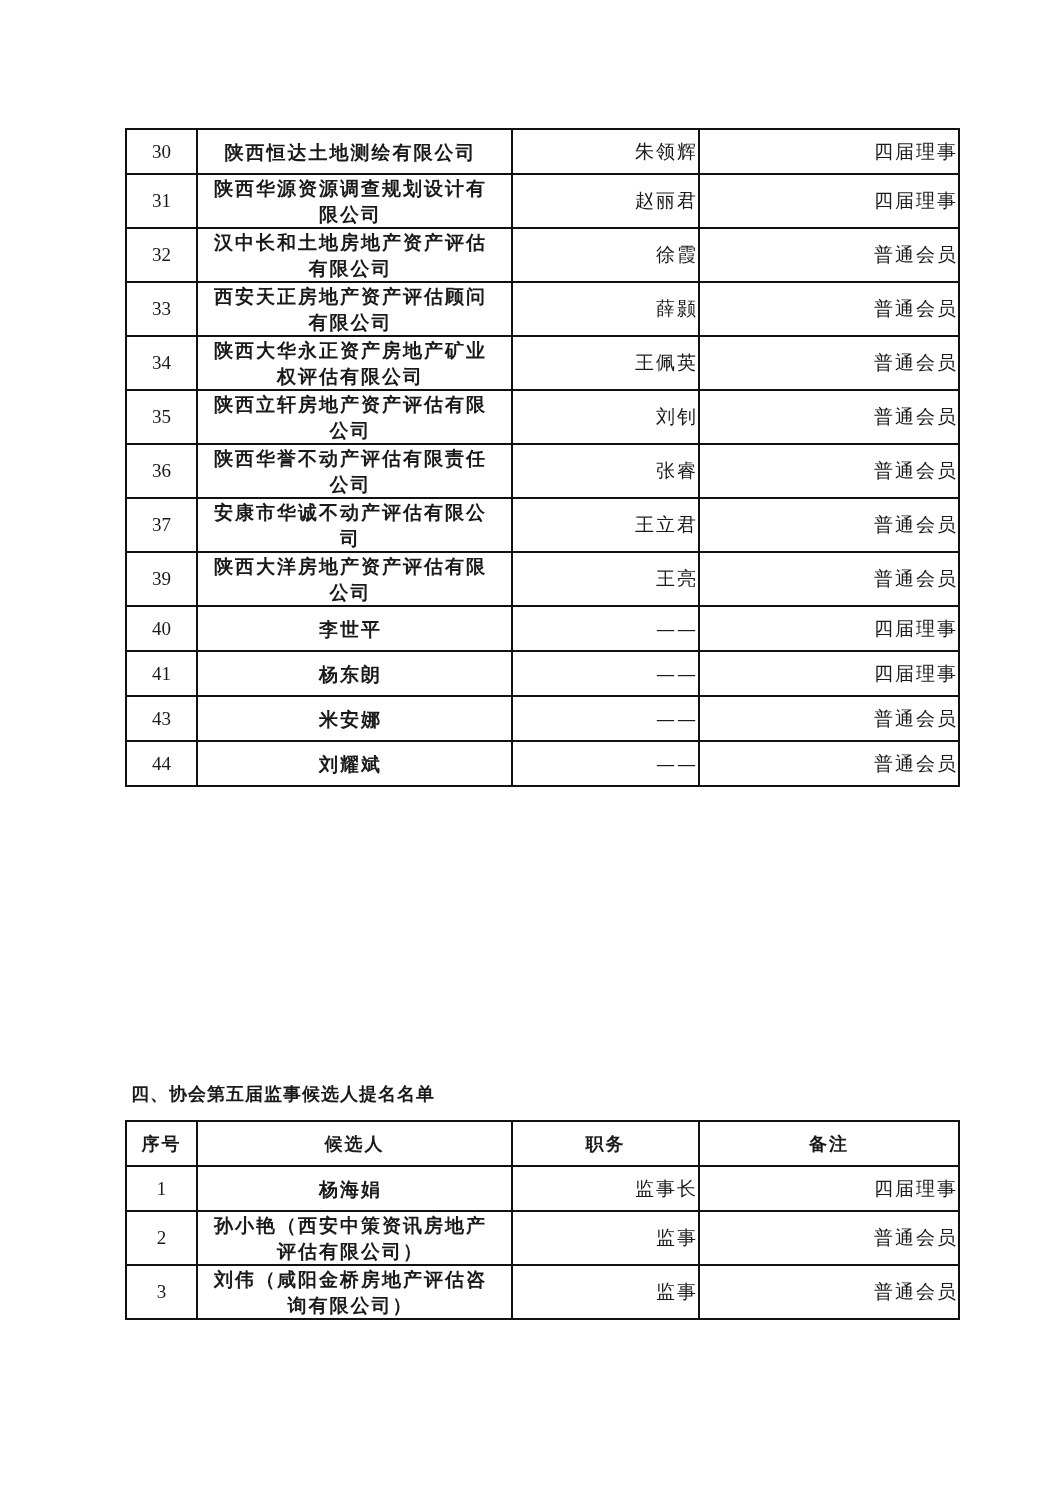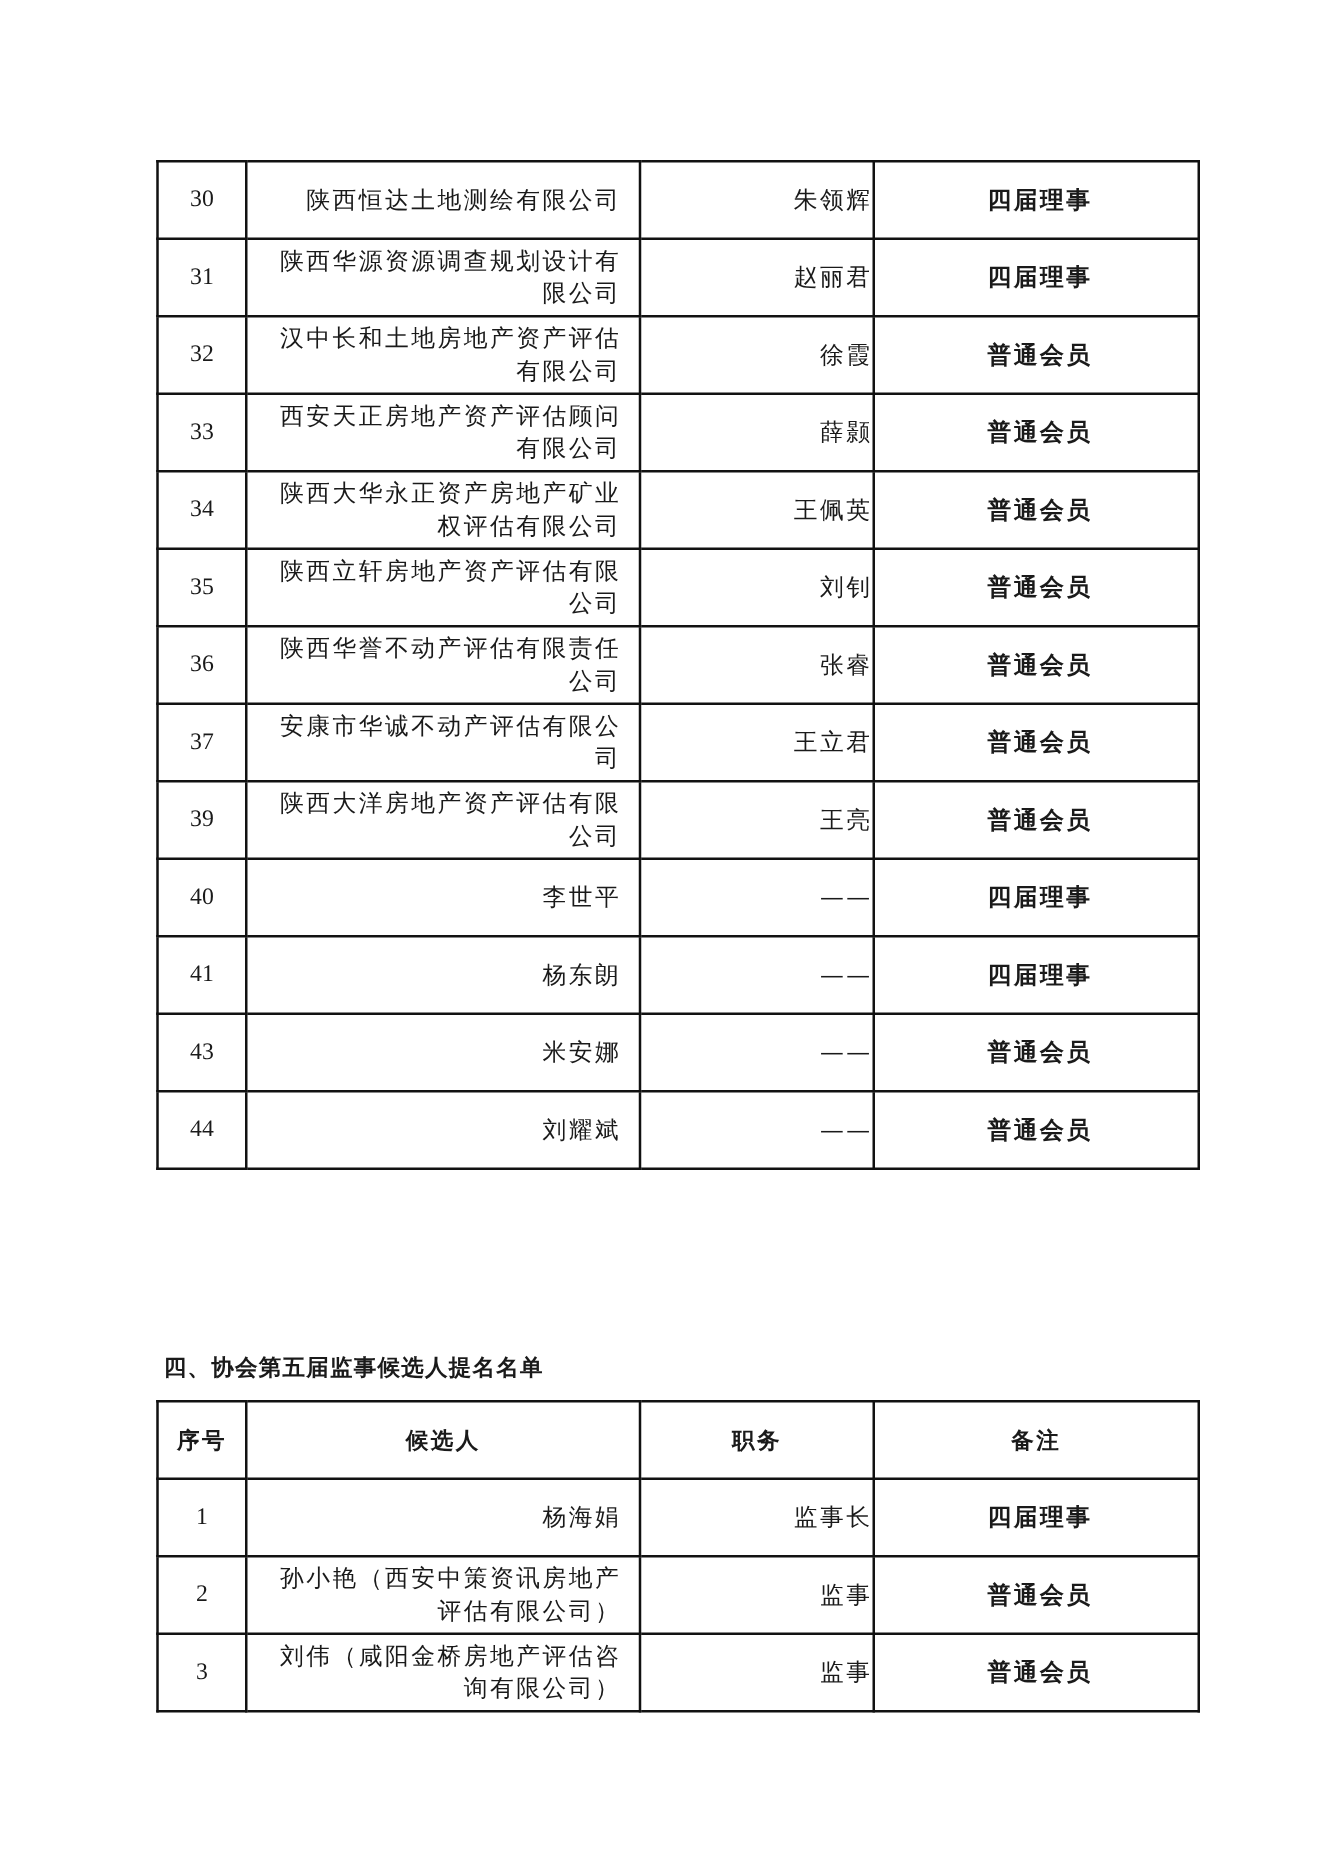--- a/index.html
+++ b/index.html
@@ -1,24 +1,24 @@
 <!DOCTYPE html>
 <html><head>
 <meta charset="utf-8">
 <style>
   html, body { margin:0; padding:0; background:#ffffff; }
   body { width:1061px; height:1500px; position:relative; font-family:"DejaVu Serif","Liberation Serif",serif; color:#1a1a1a; }
   table { border-collapse:collapse; position:absolute; left:125px; table-layout:fixed; }
   td, th { border:2px solid #111; font-size:19px; font-weight:normal; padding:0; }
   col.c1 { width:71px; } col.c2 { width:315px; } col.c3 { width:187px; } col.c4 { width:260px; }
   td.num { text-align:center; font-family:"Liberation Serif","DejaVu Serif",serif; font-size:19px; }
-  td.name { text-align:right; padding-left:6px; padding-right:14px; line-height:26px; letter-spacing:2px; }
+  td.name { text-align:center; padding-left:6px; padding-right:14px; line-height:26px; letter-spacing:2px;font-weight:bold; }
   td.mid { text-align:right; letter-spacing:2px; }
-  td.note { text-align:center; padding-left:6px; letter-spacing:2px;font-weight:bold; }
-  tr { height:62px; }
+  td.note { text-align:right; padding-left:6px; letter-spacing:2px; }
+  tr { height:45px; }
   #t1 { top:128px; }
   #t2 { top:1120px; }
   th { font-weight:bold; text-align:center; letter-spacing:2px; font-family:"DejaVu Sans","Liberation Sans",sans-serif; font-size:18px; }
   .section-title { position:absolute; left:131px; top:1082px; font-size:18px; font-weight:bold; font-family:"DejaVu Sans","Liberation Sans",sans-serif; letter-spacing:1px;text-align:center; }
 </style>
 </head>
 <body>
 
 <table id="t1">
   <colgroup>

